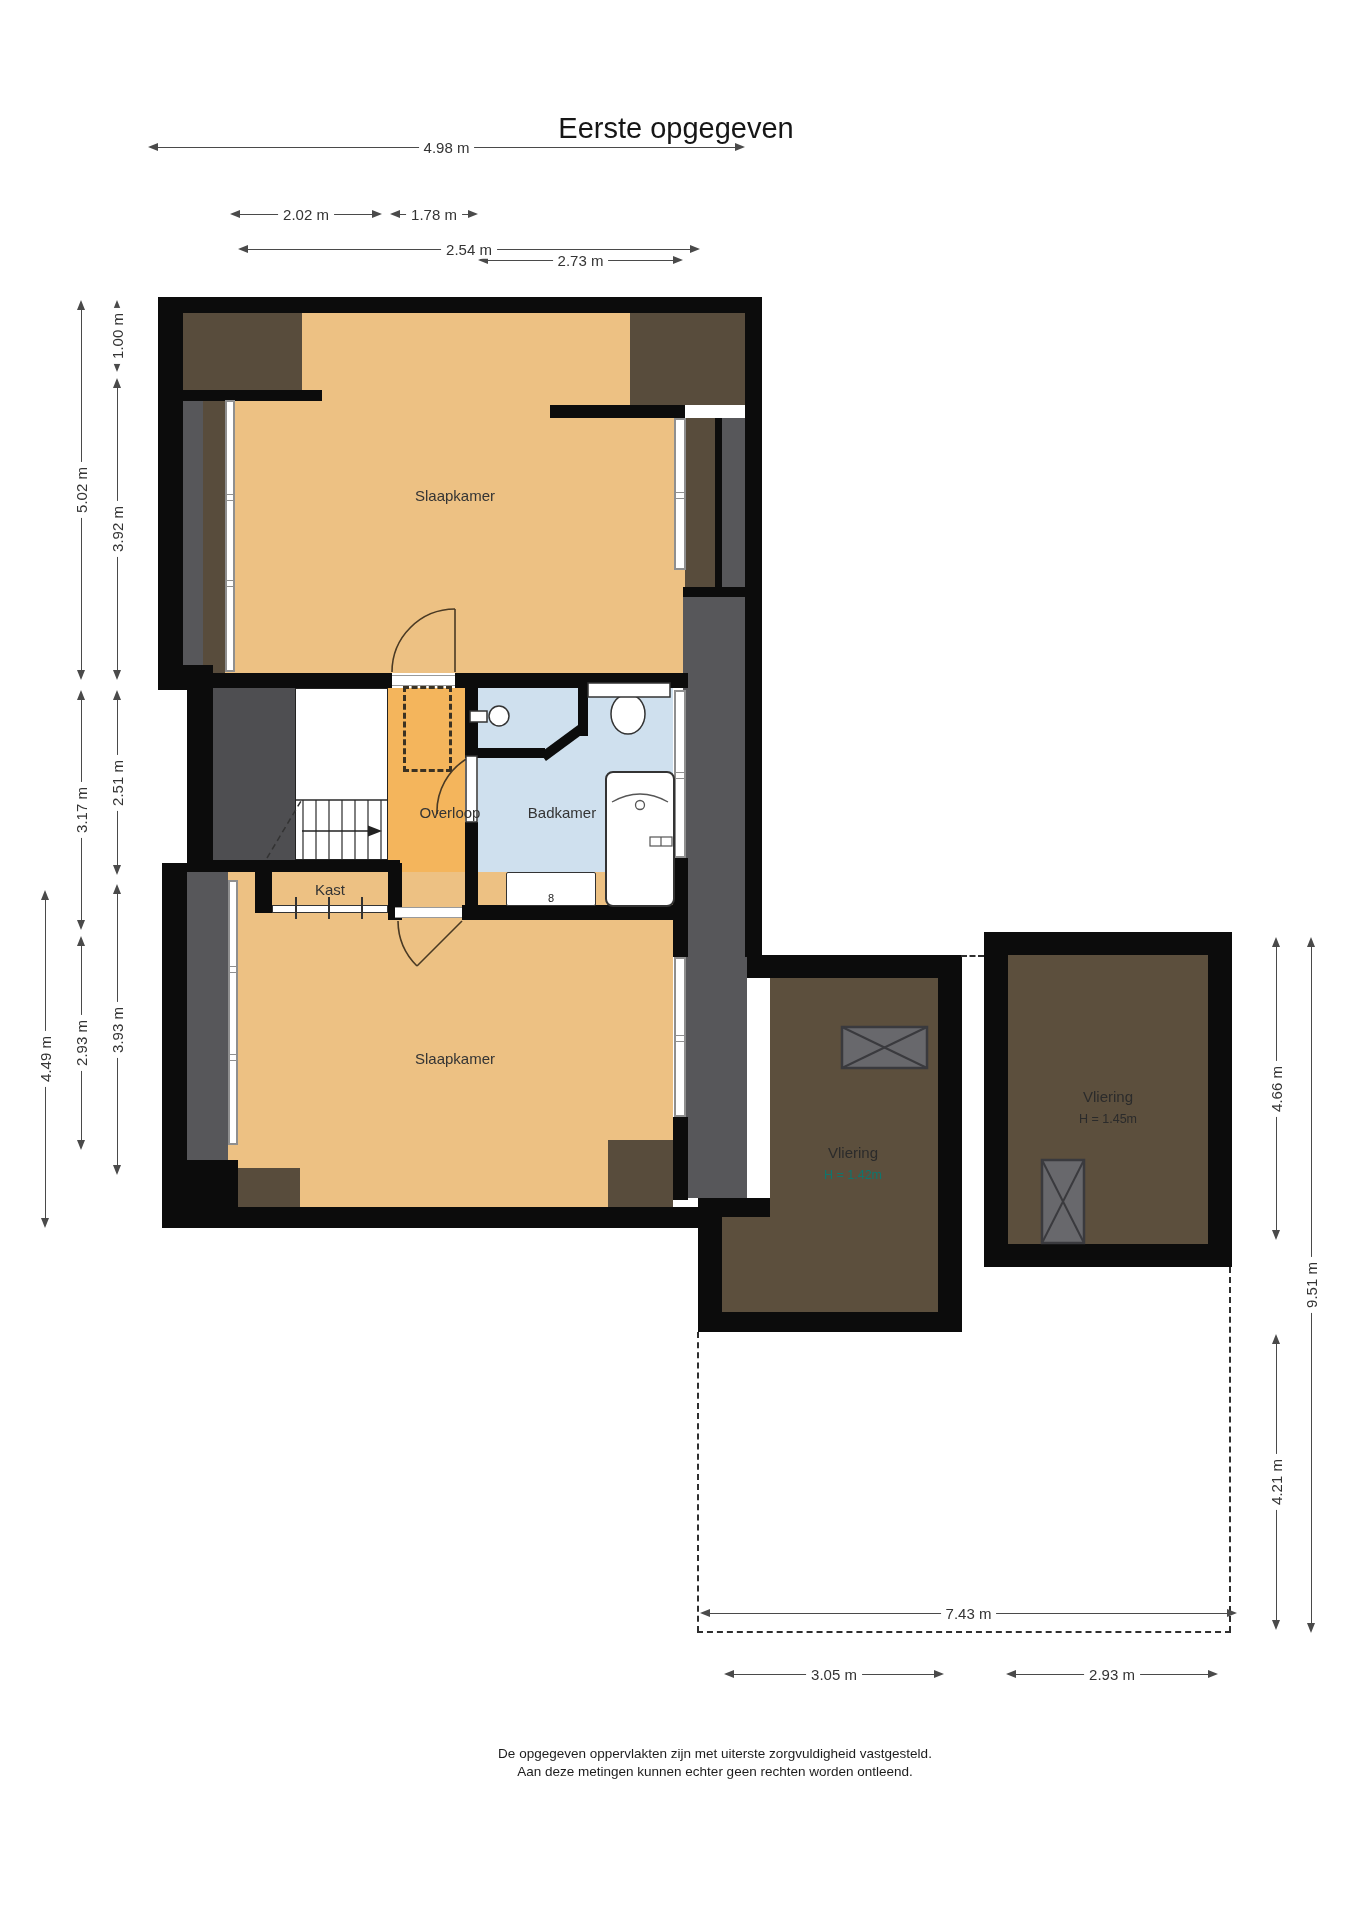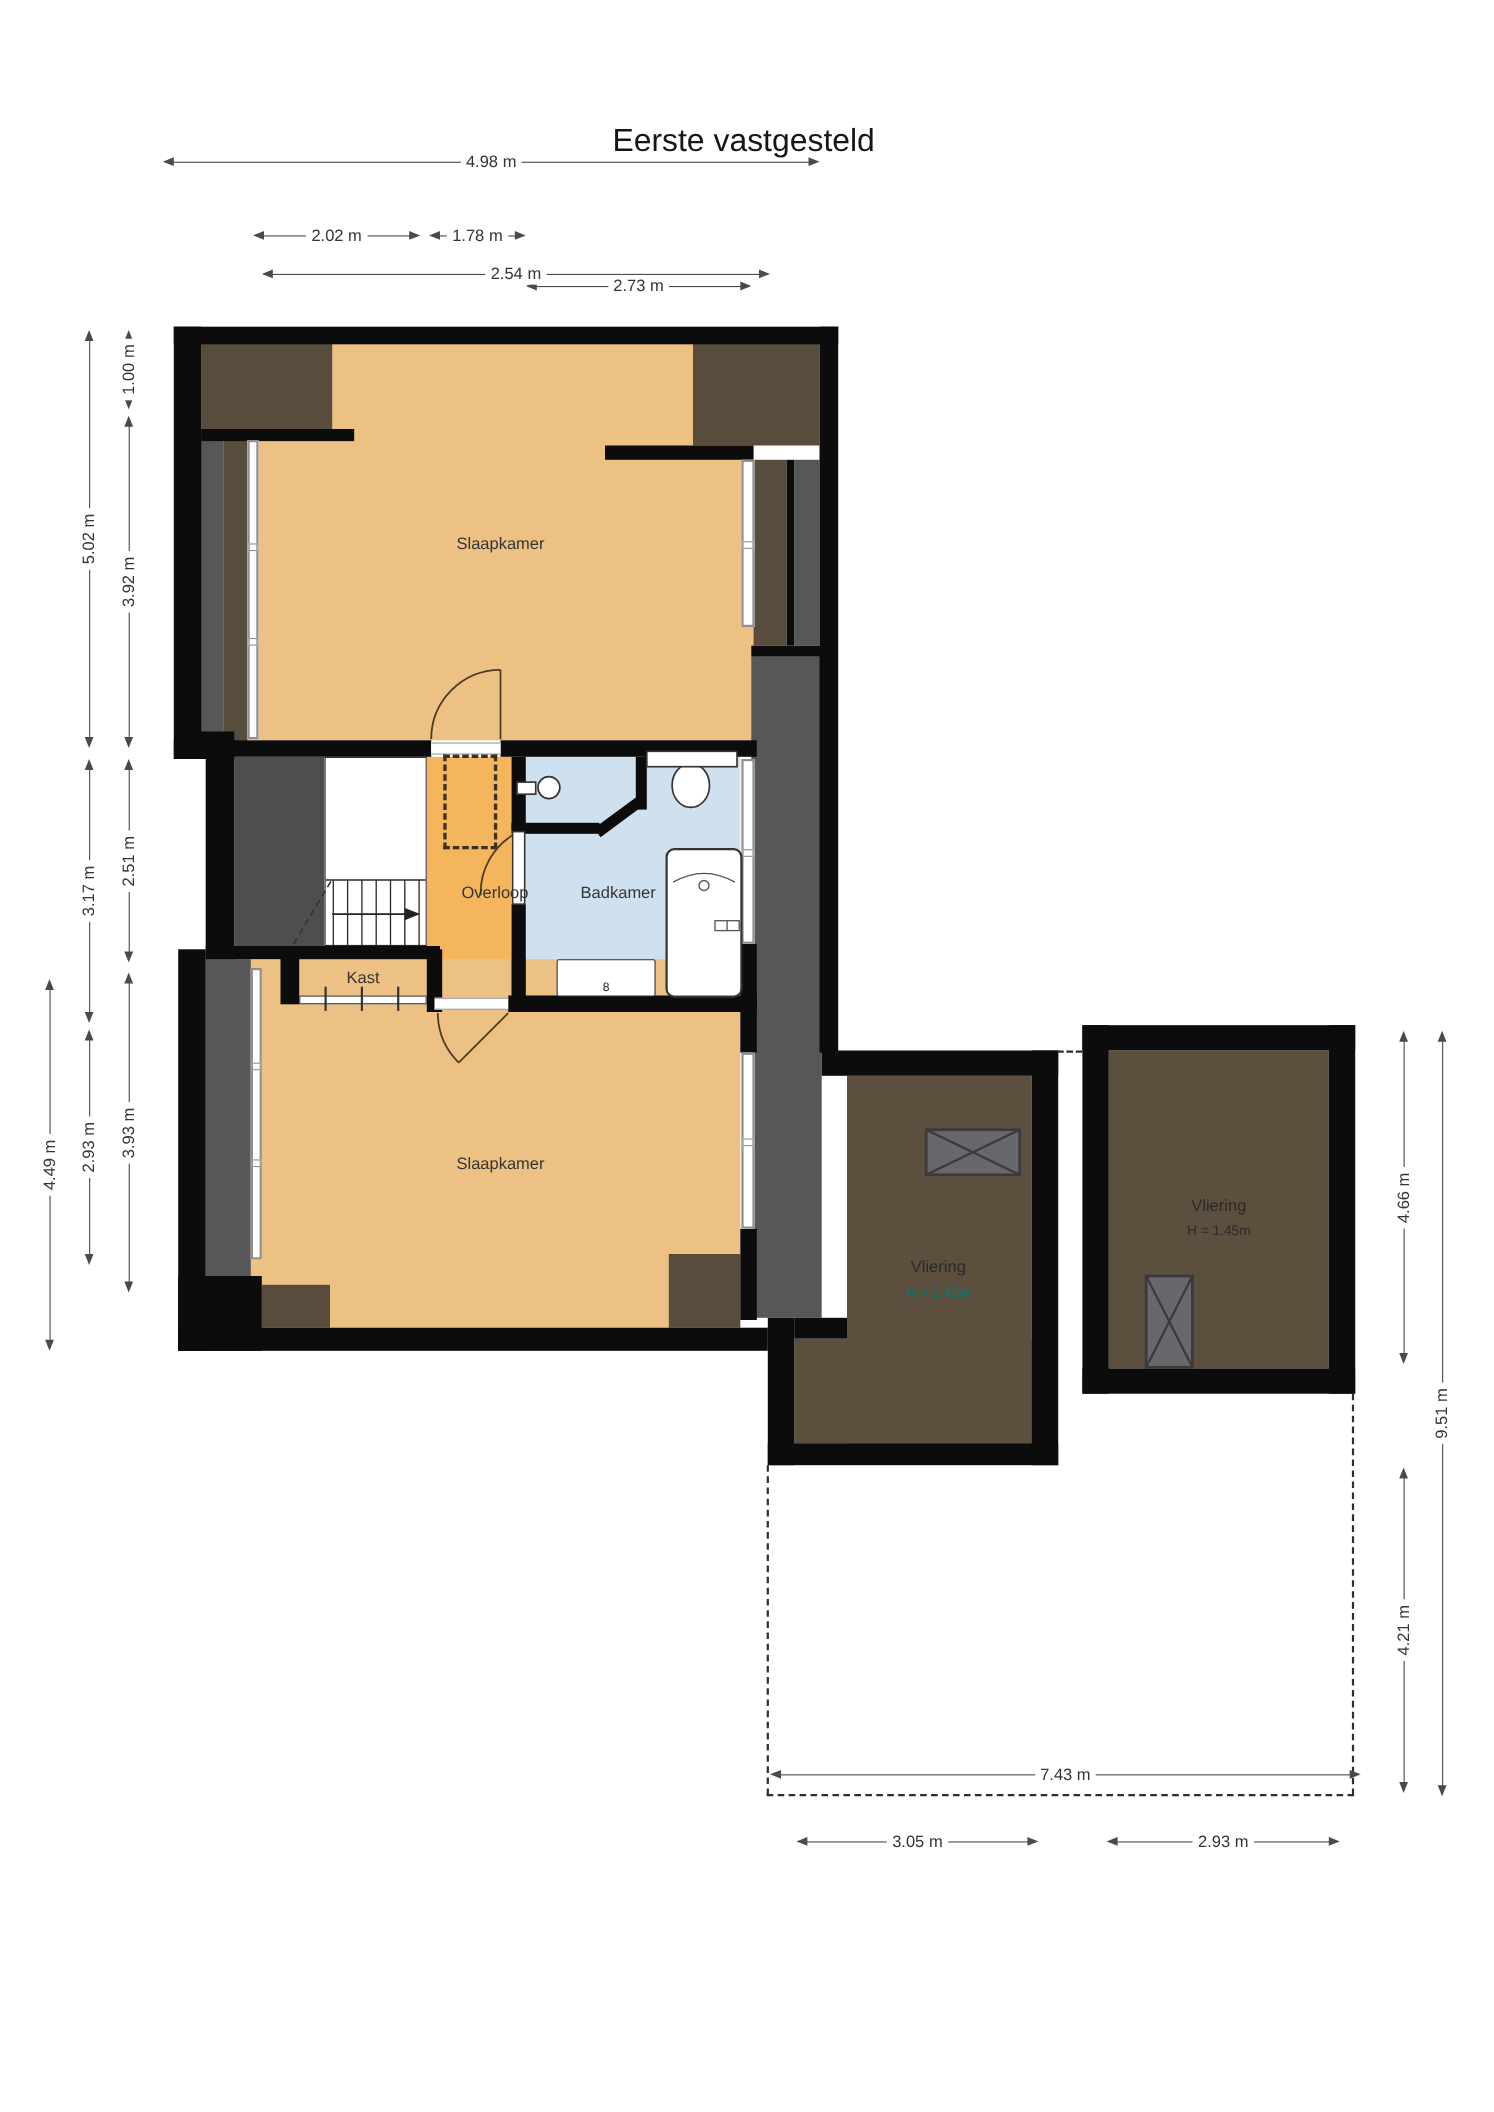--- a/index.html
+++ b/index.html
@@ -45,21 +45,21 @@
   .rnote{position:absolute;transform:translate(-50%,-50%);font-size:12.5px;color:#343434;white-space:nowrap;}
   .radglyph{position:absolute;transform:translate(-50%,-50%);font-size:11px;color:#222;}
   .footer{position:absolute;transform:translateX(-50%);text-align:center;font-size:13.5px;color:#1d1d1d;line-height:1.3;white-space:nowrap;}
   svg{position:absolute;left:0;top:0;pointer-events:none;}
 </style>
 </head>
 <body>
 
 <div class="page">
 
-  <div class="title" style="left:676px;top:112px;">Eerste vastgesteld</div>
+  <div class="title" style="left:676px;top:112px;">Eerste opgegeven</div>
 
   <div class="tan" style="left:183px;top:312px;width:502px;height:361px;"></div>
   <div class="brown" style="left:183px;top:312px;width:119px;height:78px;"></div>
   <div class="brown" style="left:630px;top:312px;width:115px;height:93px;"></div>
   <div class="gray" style="left:182px;top:390px;width:21px;height:285px;"></div>
   <div class="brown" style="left:203px;top:390px;width:22px;height:285px;"></div>
   <div class="gray" style="left:683px;top:597px;width:64px;height:601px;"></div>
   <div class="brown" style="left:685px;top:418px;width:30px;height:169px;"></div>
   <div class="gray" style="left:722px;top:418px;width:23px;height:169px;"></div>
   <div class="sgray" style="left:213px;top:688px;width:82px;height:172px;"></div>
@@ -321,14 +321,18 @@
       <span class="ah ar"></span>
     <span class="dlabel">2.93 m</span>
   </div>
   <div class="hdim" style="left:700px;top:1607px;width:537px;">
     <span class="line"></span>
       <span class="ah al"></span>
       <span class="ah ar"></span>
     <span class="dlabel">7.43 m</span>
   </div>
 
+  <div class="footer" style="left:715px;top:1745px;">
+    <div>De opgegeven oppervlakten zijn met uiterste zorgvuldigheid vastgesteld.</div>
+    <div>Aan deze metingen kunnen echter geen rechten worden ontleend.</div>
+  </div>
 
 </div>
 
 </body></html>

